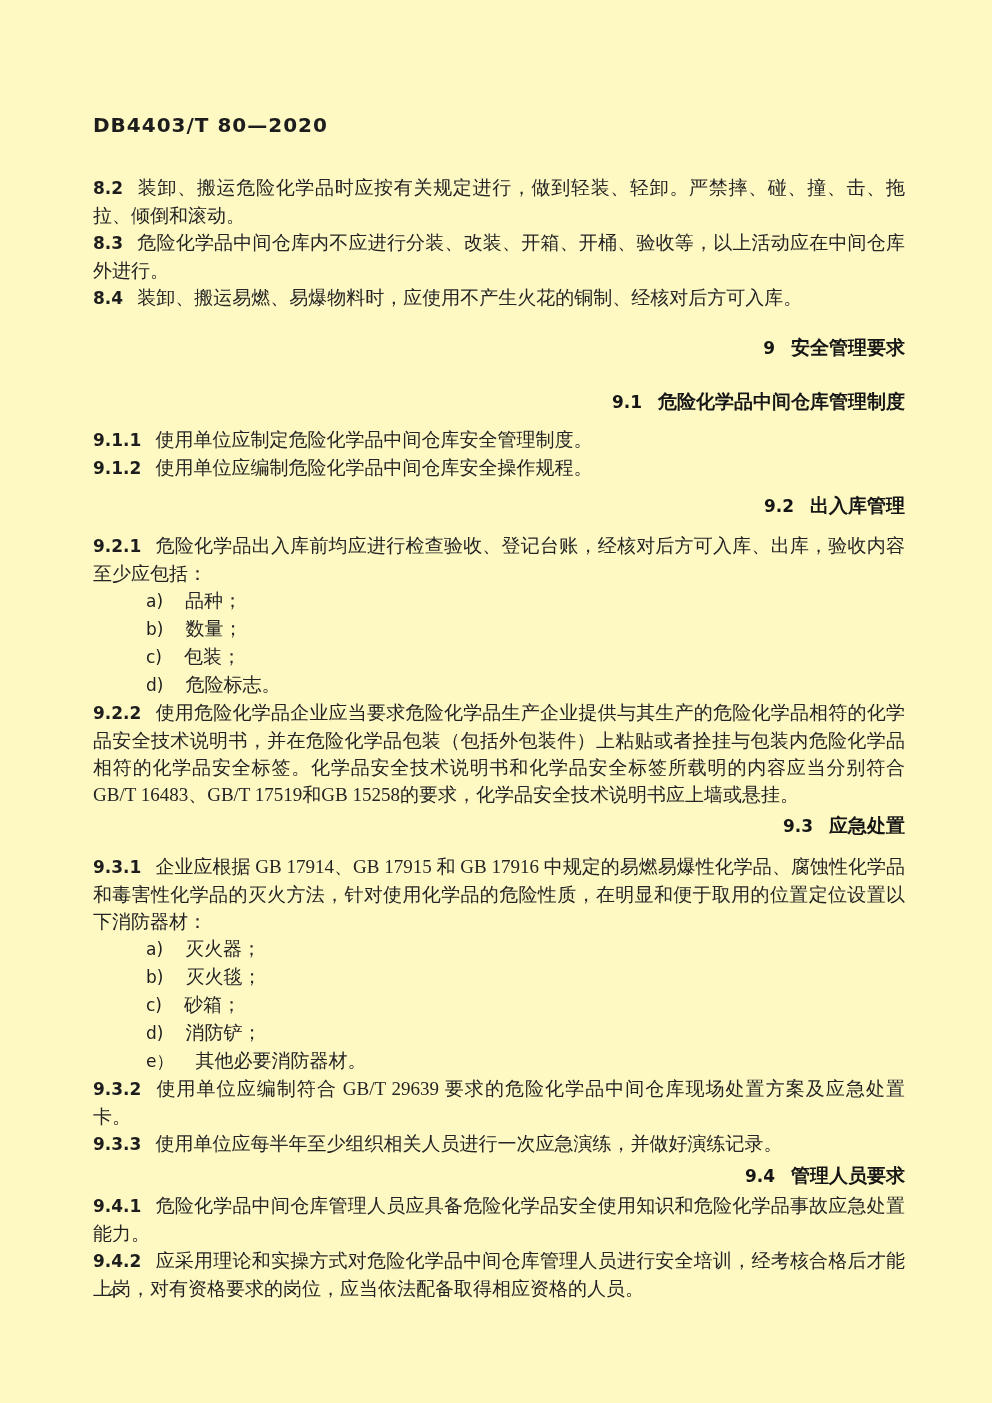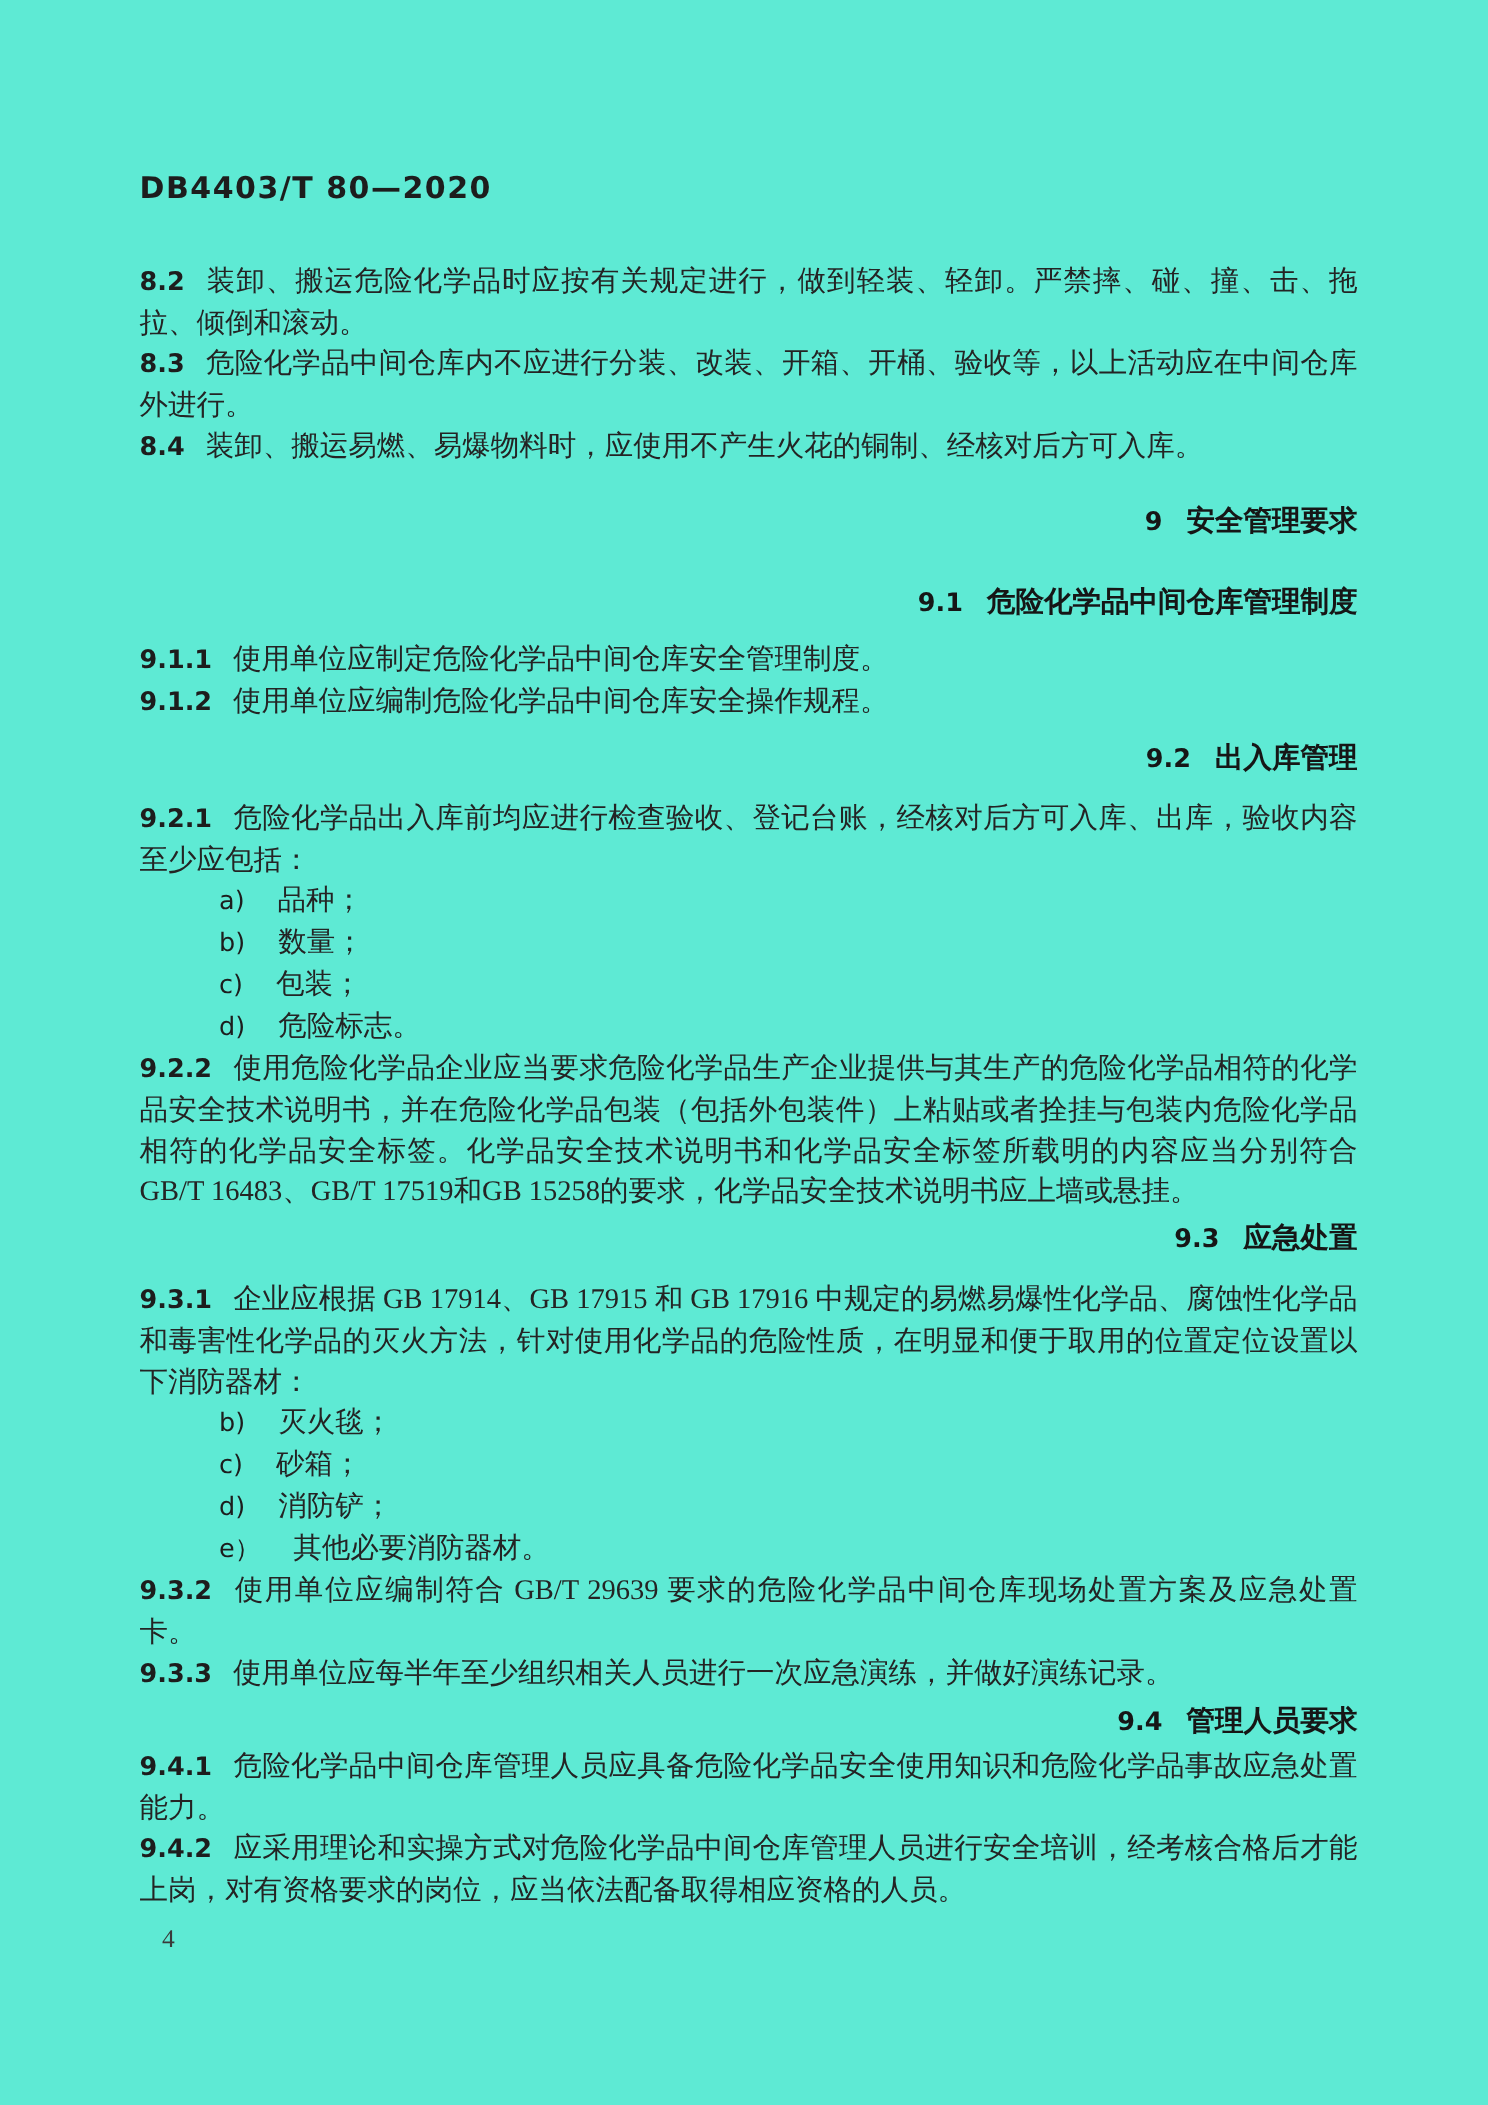--- a/index.html
+++ b/index.html
@@ -1,21 +1,21 @@
 <!DOCTYPE html>
 <html><head>
 <meta charset="utf-8">
 <style>
   html, body { margin: 0; padding: 0; background: #e8e8e8; }
   .page {
     position: relative;
     width: 992px;
     height: 1403px;
     margin: 0 auto;
-    background: #5eead4;
+    background: #fef9c3;
     color: #242424;
     font-family: "Liberation Serif", "DejaVu Serif", serif;
     overflow: hidden;
     text-decoration: underline;
   }
   .content {
     position: absolute;
     left: 93px;
     top: 0;
     width: 812px;
@@ -113,20 +113,21 @@
       <div class="list-item"><span class="label">d)</span><span>危险标志。</span></div>
     </div>
 
     <p class="clause"><span class="num">9.2.2</span><span class="txt">使用危险化学品企业应当要求危险化学品生产企业提供与其生产的危险化学品相符的化学品安全技术说明书，并在危险化学品包装（包括外包装件）上粘贴或者拴挂与包装内危险化学品相符的化学品安全标签。化学品安全技术说明书和化学品安全标签所载明的内容应当分别符合GB/T 16483、GB/T 17519和GB 15258的要求，化学品安全技术说明书应上墙或悬挂。</span></p>
 
     <h2 class="heading h93"><span class="num">9.3</span><span>应急处置</span></h2>
 
     <p class="clause"><span class="num">9.3.1</span><span class="txt">企业应根据 GB 17914、GB 17915 和 GB 17916 中规定的易燃易爆性化学品、腐蚀性化学品和毒害性化学品的灭火方法，针对使用化学品的危险性质，在明显和便于取用的位置定位设置以下消防器材：</span></p>
 
     <div class="list">
+      <div class="list-item"><span class="label">a)</span><span>灭火器；</span></div>
       <div class="list-item"><span class="label">b)</span><span>灭火毯；</span></div>
       <div class="list-item"><span class="label">c)</span><span>砂箱；</span></div>
       <div class="list-item"><span class="label">d)</span><span>消防铲；</span></div>
       <div class="list-item"><span class="label">e）</span><span>其他必要消防器材。</span></div>
     </div>
 
     <p class="clause"><span class="num">9.3.2</span><span class="txt">使用单位应编制符合 GB/T 29639 要求的危险化学品中间仓库现场处置方案及应急处置卡。</span></p>
     <p class="clause"><span class="num">9.3.3</span><span class="txt">使用单位应每半年至少组织相关人员进行一次应急演练，并做好演练记录。</span></p>
 
     <h2 class="heading h94"><span class="num">9.4</span><span>管理人员要求</span></h2>

